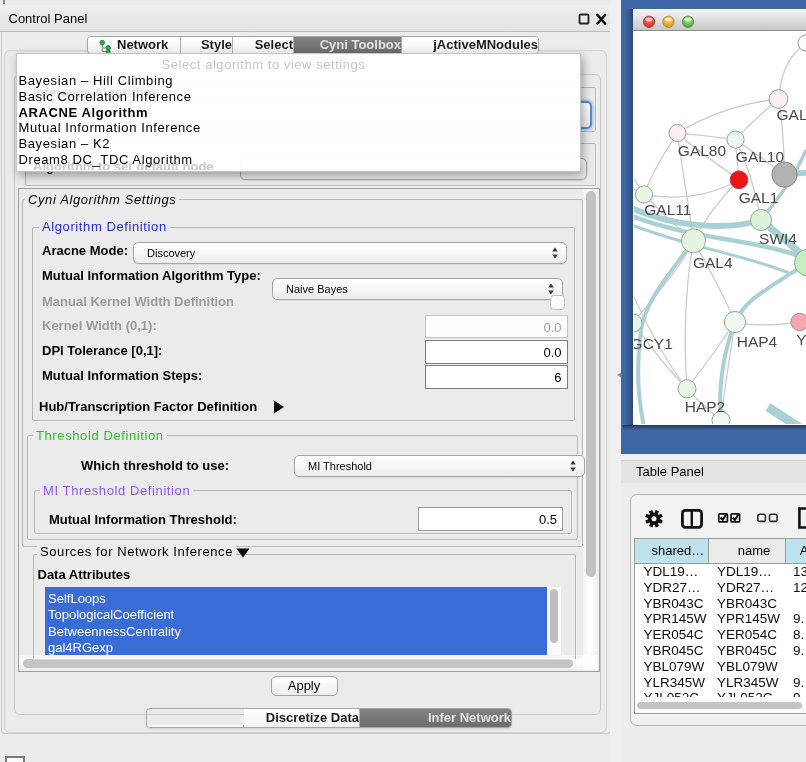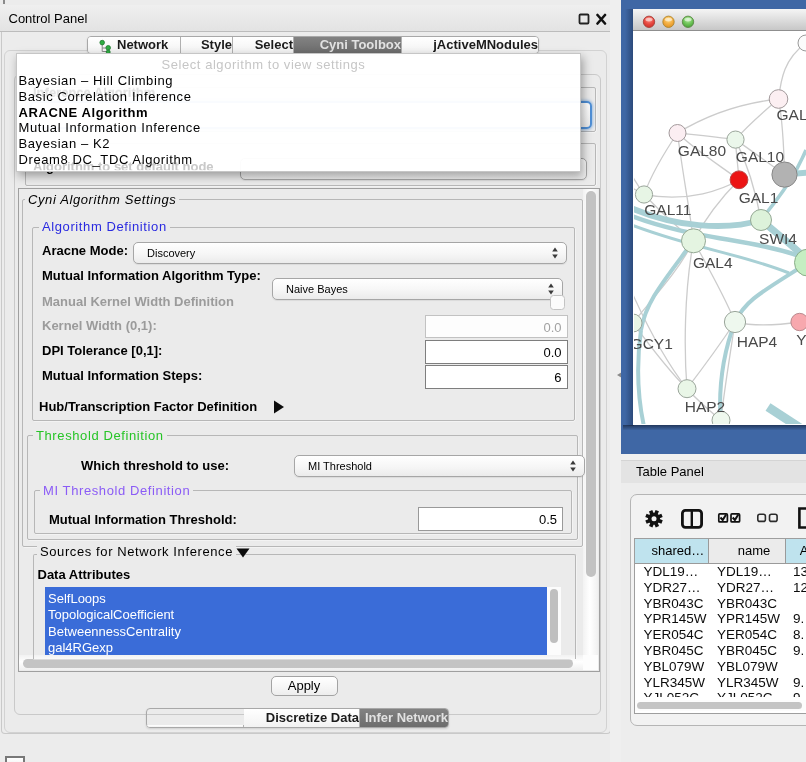--- a/index.html
+++ b/index.html
@@ -153,21 +153,21 @@
 <div class="abs" style="left:48px;top:591px;font-size:13px;color:#fff;line-height:16.3px;">SelfLoops<br>TopologicalCoefficient<br>BetweennessCentrality<br>gal4RGexp</div>
 <div class="abs" style="left:546.5px;top:587px;width:14px;height:68px;background:#fcfcfc;"></div>
 <div class="abs" style="left:549.5px;top:589px;width:8.5px;height:54px;background:#bfbfbf;border-radius:4px;"></div>
 
 <div class="abs" style="left:270.5px;top:675.5px;width:65px;height:18px;border:1px solid #a3a3a3;border-radius:5px;
   background:linear-gradient(#ffffff,#f6f6f6 55%,#ededed);text-align:center;font-size:13px;line-height:18px;">Apply</div>
 
 <div class="seg" style="left:146px;top:708px;height:18px;line-height:18px;">
   <div style="width:96px;line-height:18px;margin-top:16px;">Impute Data</div>
   <div style="width:115px;line-height:18px;">Discretize Data</div>
-  <div class="sel" style="width:88px;line-height:18px;">Infer Network</div>
+  <div class="sel" style="width:111px;line-height:18px;padding-left:40px;">Infer Network</div>
 </div>
 
 <div class="abs" style="left:5px;top:756px;width:16px;height:8px;border:2px solid #787878;border-bottom:none;background:linear-gradient(#ffffff,#f0f0f0);"></div>
 
 <div class="abs" style="left:610px;top:0;width:11px;height:762px;background:#efefef;"></div>
 
 <svg class="abs" style="left:617px;top:372px;" width="5" height="6" viewBox="0 0 5 6">
   <path d="M5 0 L0 3 L5 6 Z" fill="#8a8a8a"></path>
   </svg>
 

